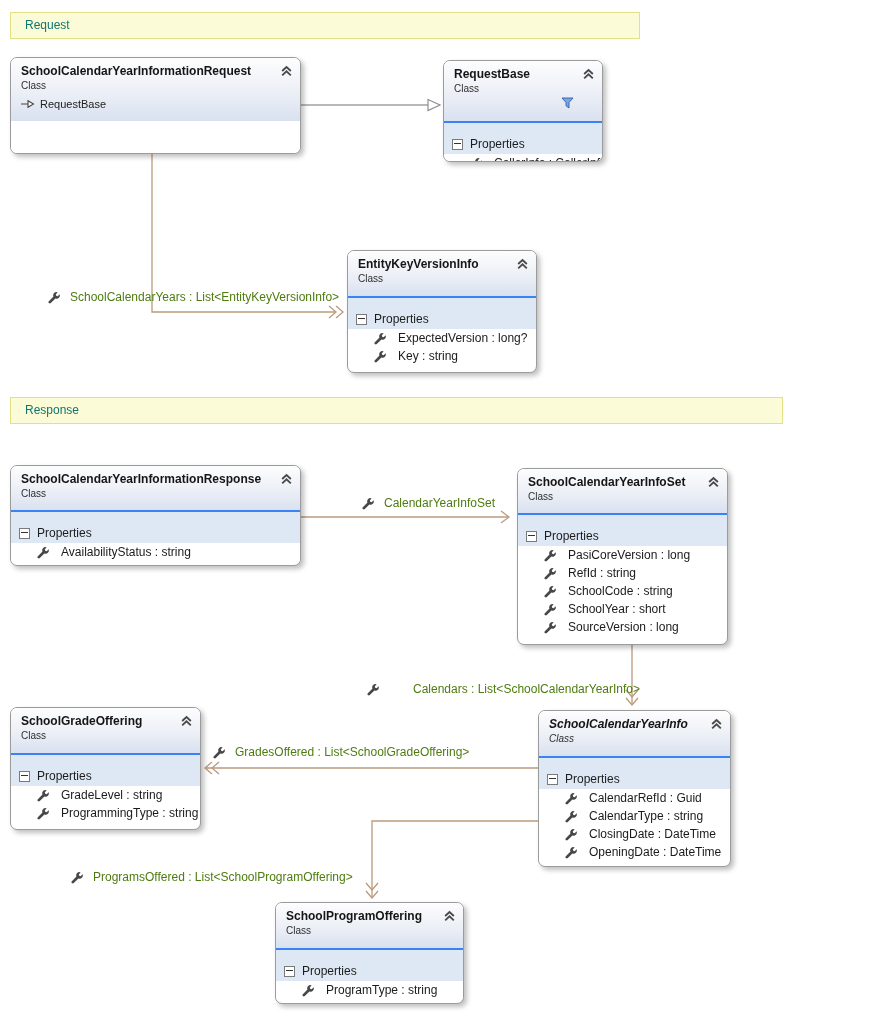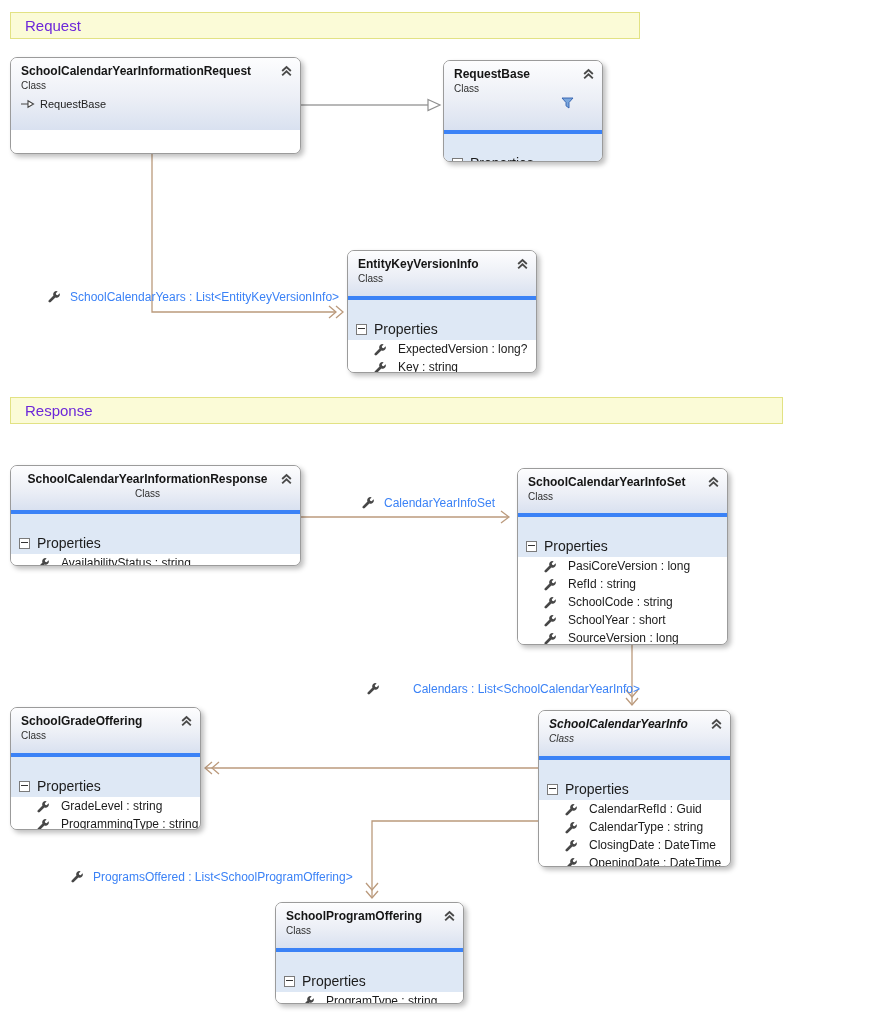--- a/index.html
+++ b/index.html
@@ -1,41 +1,41 @@
 <!DOCTYPE html>
 <html><head>
 <meta charset="utf-8">
 <style>
   html,body{margin:0;padding:0;background:#ffffff;font-family:"Liberation Sans",sans-serif;}
   #canvas{position:relative;width:871px;height:1013px;background:#ffffff;overflow:hidden;}
 
   .band{position:absolute;background:#fbfbd7;border:1px solid #e2e284;box-sizing:border-box;
-        font-size:15px;color:#6d28d9;line-height:25px;padding-left:14px;}
+        font-size:12px;color:#0f766e;line-height:25px;padding-left:14px;}
 
   .class-box{position:absolute;background:#ffffff;border:1px solid #9b9b9b;border-radius:7px;
         box-shadow:3px 3px 5px rgba(0,0,0,.25);box-sizing:border-box;display:flex;
         flex-direction:column;overflow:hidden;}
   .box-header{background:linear-gradient(to bottom,#fdfdfe 0%,#eceff6 55%,#d9e1f0 100%);
-        padding:6px 26px 20px 10px;position:relative;flex:0 0 auto;}
+        padding:6px 26px 11px 10px;position:relative;flex:0 0 auto;}
   .box-title{font-weight:bold;font-size:12px;color:#151515;white-space:nowrap;}
   .box-stereo{font-size:10px;color:#2d2d2d;margin-top:2px;}
   .collapse-btn{position:absolute;top:7px;right:7px;width:13px;height:12px;cursor:pointer;}
   .inherits-row{display:flex;align-items:center;gap:5px;margin-top:7px;font-size:11px;color:#222;}
   .filter-row{display:flex;justify-content:flex-end;padding:3px 2px 1px 0;}
   .body-empty{background:#ffffff;flex:1;}
-  .section-header{background:#dee8f5;border-top:4px solid #3b82f6;display:flex;align-items:center;
-        gap:7px;padding:21px 8px 3px 8px;font-size:14px;color:#1c1c1c;flex:0 0 auto;}
+  .section-header{background:#dee8f5;border-top:2px solid #3b82f6;display:flex;align-items:center;
+        gap:7px;padding:14px 8px 3px 8px;font-size:12px;color:#1c1c1c;flex:0 0 auto;}
   .expander{width:9px;height:9px;border:1px solid #7a7a7a;background:#fff;position:relative;flex:0 0 auto;}
   .expander::after{content:"";position:absolute;left:1px;right:1px;top:3px;height:1px;background:#333;}
   .prop-row{display:flex;align-items:center;gap:11px;padding:2px 6px 2px 26px;font-size:12px;
         color:#1b1b1b;background:#fff;white-space:nowrap;}
   .wrench{flex:0 0 auto;}
 
-  .conn-label{position:absolute;display:flex;align-items:flex-start;gap:9px;font-size:12px;
-        color:#3b82f6;white-space:nowrap;}
+  .conn-label{position:absolute;display:flex;align-items:flex-end;gap:9px;font-size:12px;
+        color:#4d7c0f;white-space:nowrap;}
 
   #connector-layer{position:absolute;left:0;top:0;pointer-events:none;}
 </style>
 </head>
 <body>
 
 <div id="canvas">
 
   <svg id="connector-layer" width="871" height="1013">
 
@@ -139,21 +139,21 @@
       <span>ExpectedVersion : long?</span>
     </div>
     <div class="prop-row">
       <svg class="wrench" width="13" height="13" viewBox="0 0 16 16">
         <path d="M14.23 4.08a3.9 3.9 0 0 1-5.13 5.13L3.4 14.91a1.67 1.67 0 0 1-2.36-2.36L6.74 6.85a3.9 3.9 0 0 1 5.13-5.13L9.6 4l.45 1.9 1.9.45z" fill="#474747"></path>
       </svg>
       <span>Key : string</span>
     </div>
   </div>
 
-  <div class="class-box" style="left:10px;top:465px;width:291px;height:101px;text-align:center;">
+  <div class="class-box" style="left:10px;top:465px;width:291px;height:101px;">
     <div class="box-header" style="padding-bottom:11px;">
       <div class="box-title">SchoolCalendarYearInformationResponse</div>
       <div class="box-stereo">Class</div>
       <svg class="collapse-btn" viewBox="0 0 12 11">
         <path d="M2 5.5 L6 1.8 L10 5.5 M2 9.5 L6 5.8 L10 9.5" stroke="#4a4a4a" stroke-width="1.7" fill="none"></path>
       </svg>
     </div>
     <div class="section-header">
       <span class="expander"></span>
       <span>Properties</span>
@@ -308,20 +308,26 @@
     <span>CalendarYearInfoSet</span>
   </div>
 
   <div class="conn-label" style="left:367px;top:682px;gap:33px;">
     <svg class="wrench" width="13" height="13" viewBox="0 0 16 16">
       <path d="M14.23 4.08a3.9 3.9 0 0 1-5.13 5.13L3.4 14.91a1.67 1.67 0 0 1-2.36-2.36L6.74 6.85a3.9 3.9 0 0 1 5.13-5.13L9.6 4l.45 1.9 1.9.45z" fill="#474747"></path>
     </svg>
     <span>Calendars : List&lt;SchoolCalendarYearInfo&gt;</span>
   </div>
 
+  <div class="conn-label" style="left:213px;top:745px;">
+    <svg class="wrench" width="13" height="13" viewBox="0 0 16 16">
+      <path d="M14.23 4.08a3.9 3.9 0 0 1-5.13 5.13L3.4 14.91a1.67 1.67 0 0 1-2.36-2.36L6.74 6.85a3.9 3.9 0 0 1 5.13-5.13L9.6 4l.45 1.9 1.9.45z" fill="#474747"></path>
+    </svg>
+    <span>GradesOffered : List&lt;SchoolGradeOffering&gt;</span>
+  </div>
 
   <div class="conn-label" style="left:71px;top:870px;">
     <svg class="wrench" width="13" height="13" viewBox="0 0 16 16">
       <path d="M14.23 4.08a3.9 3.9 0 0 1-5.13 5.13L3.4 14.91a1.67 1.67 0 0 1-2.36-2.36L6.74 6.85a3.9 3.9 0 0 1 5.13-5.13L9.6 4l.45 1.9 1.9.45z" fill="#474747"></path>
     </svg>
     <span>ProgramsOffered : List&lt;SchoolProgramOffering&gt;</span>
   </div>
 
 </div>
 

